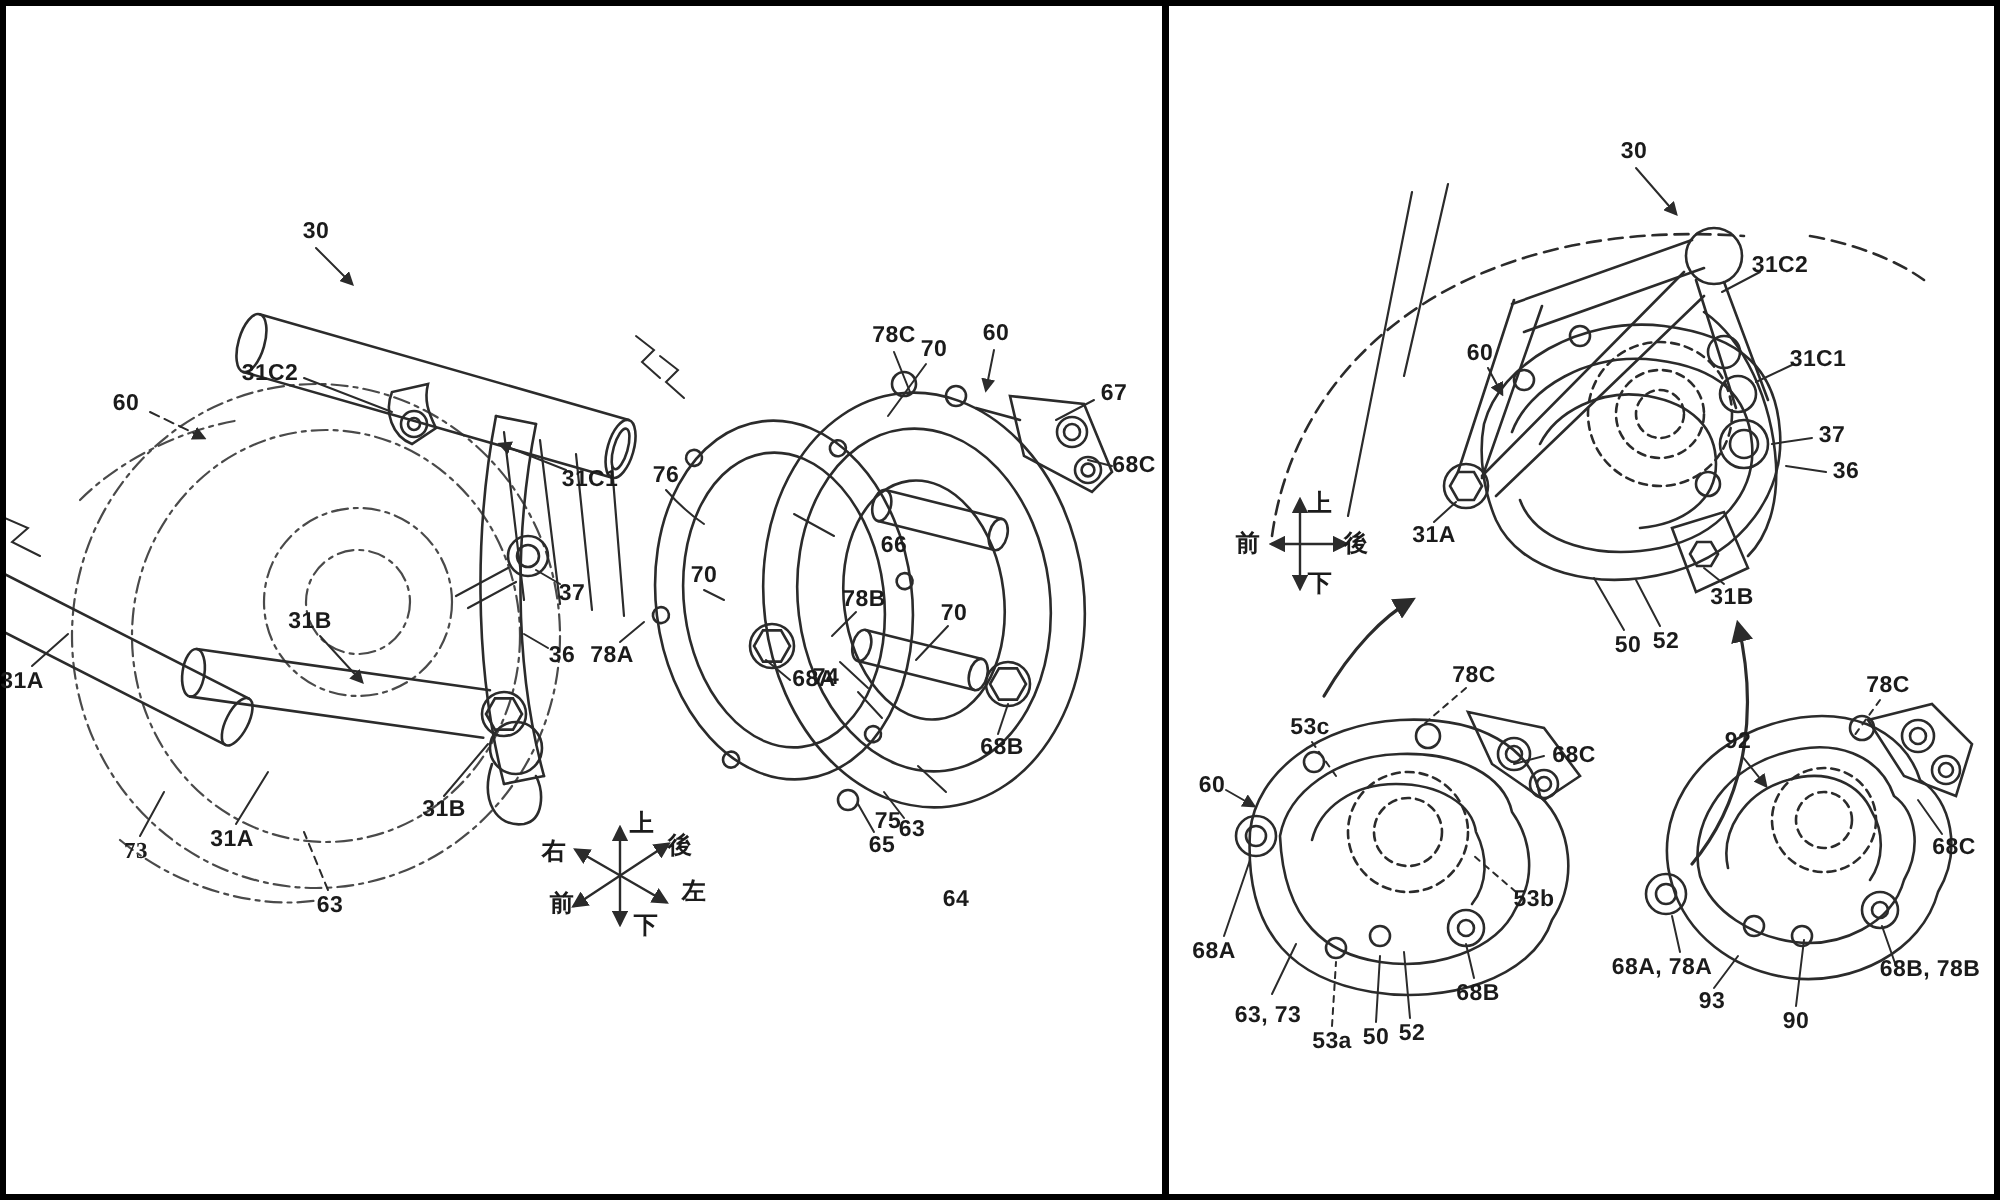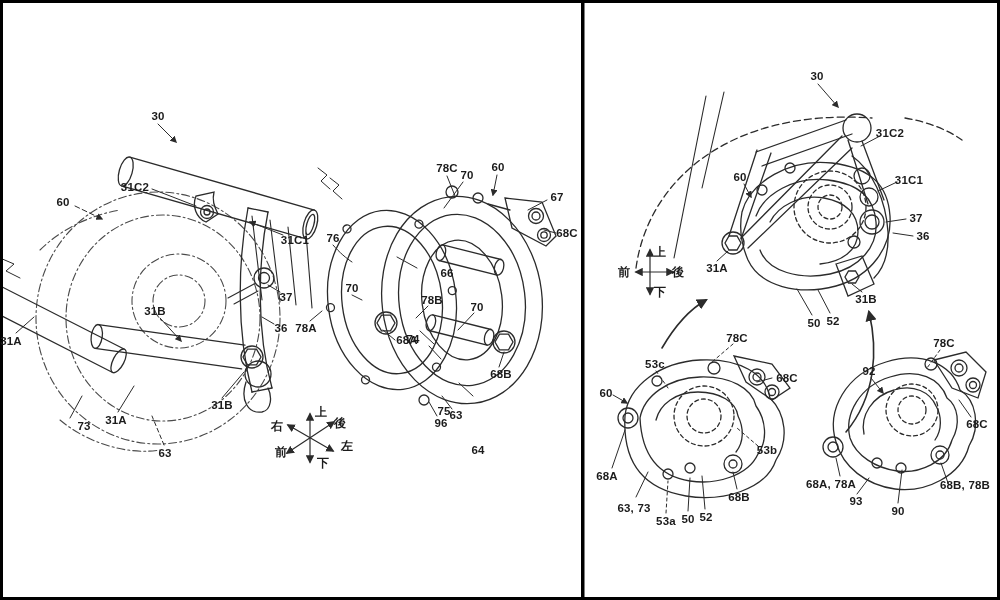--- a/index.html
+++ b/index.html
@@ -292,26 +292,26 @@
       <span class="lbl" style="left: 432px; top: 300px;">78B</span>
       <span class="lbl" style="left: 477px; top: 307px;">70</span>
       <span class="lbl" style="left: 281px; top: 328px;">36</span>
       <span class="lbl" style="left: 306px; top: 328px;">78A</span>
       <span class="lbl" style="left: 413px; top: 339px;">74</span>
       <span class="lbl" style="left: 407px; top: 340px;">68A</span>
       <span class="lbl" style="left: 444px; top: 366px; margin-top: 45px;">75</span>
       <span class="lbl" style="left: 501px; top: 374px;">68B</span>
       <span class="lbl" style="left: 478px; top: 402px; margin-top: 48px;">64</span>
       <span class="lbl" style="left: 456px; top: 415px;">63</span>
-      <span class="lbl" style="left: 441px; top: 423px;">96</span>
+      <span class="lbl" style="left: 441px; top: 423px;">65</span>
       <span class="lbl" style="left: 155px; top: 311px;">31B</span>
       <span class="lbl" style="left: 11px; top: 341px;">31A</span>
       <span class="lbl" style="left: 222px; top: 405px;">31B</span>
       <span class="lbl" style="left: 116px; top: 420px;">31A</span>
-      <span class="lbl" style="left: 84px; top: 426px;">73</span>
+      <span class="lbl" style="left: 68px; top: 426px; font-family: Liberation Serif, serif;">73</span>
       <span class="lbl" style="left: 165px; top: 453px;">63</span>
       <span class="lbl dir" style="left: 321px; top: 412px;">上</span>
       <span class="lbl dir" style="left: 323px; top: 463px;">下</span>
       <span class="lbl dir" style="left: 277px; top: 426px;">右</span>
       <span class="lbl dir" style="left: 281px; top: 452px;">前</span>
       <span class="lbl dir" style="left: 340px; top: 423px;">後</span>
       <span class="lbl dir" style="left: 347px; top: 446px;">左</span>
       <span class="lbl" style="left: 817px; top: 76px;">30</span>
       <span class="lbl" style="left: 890px; top: 133px;">31C2</span>
       <span class="lbl" style="left: 909px; top: 180px;">31C1</span>

